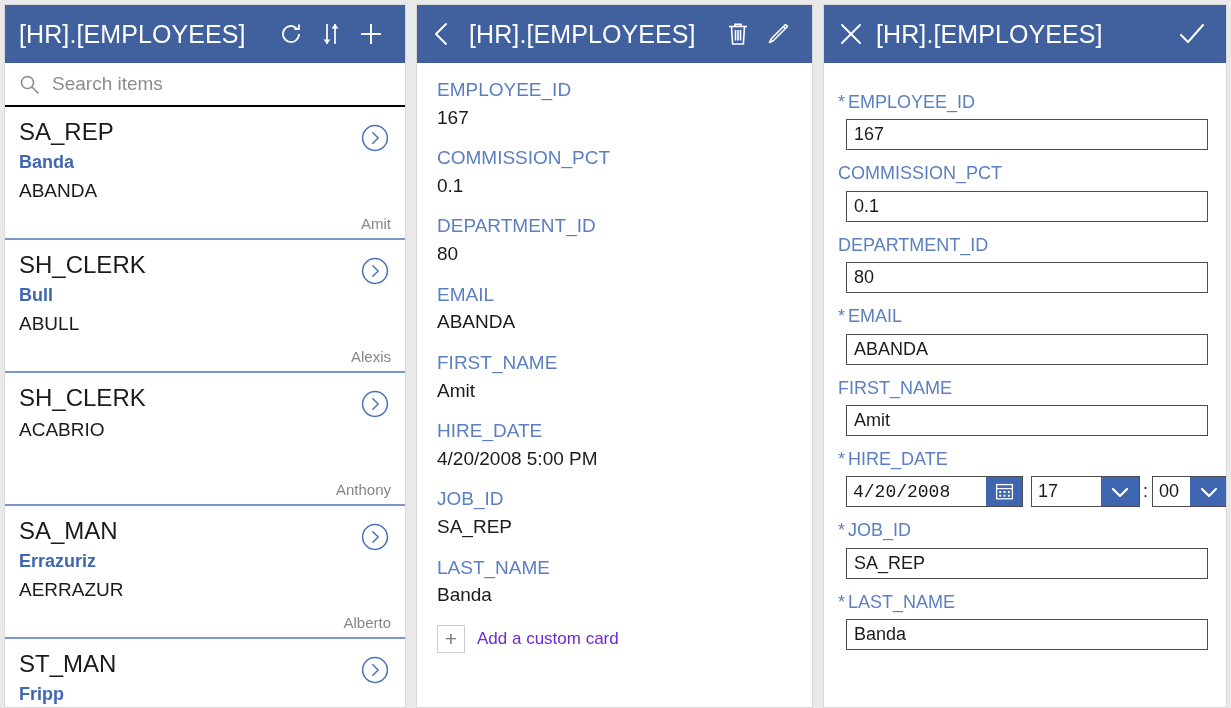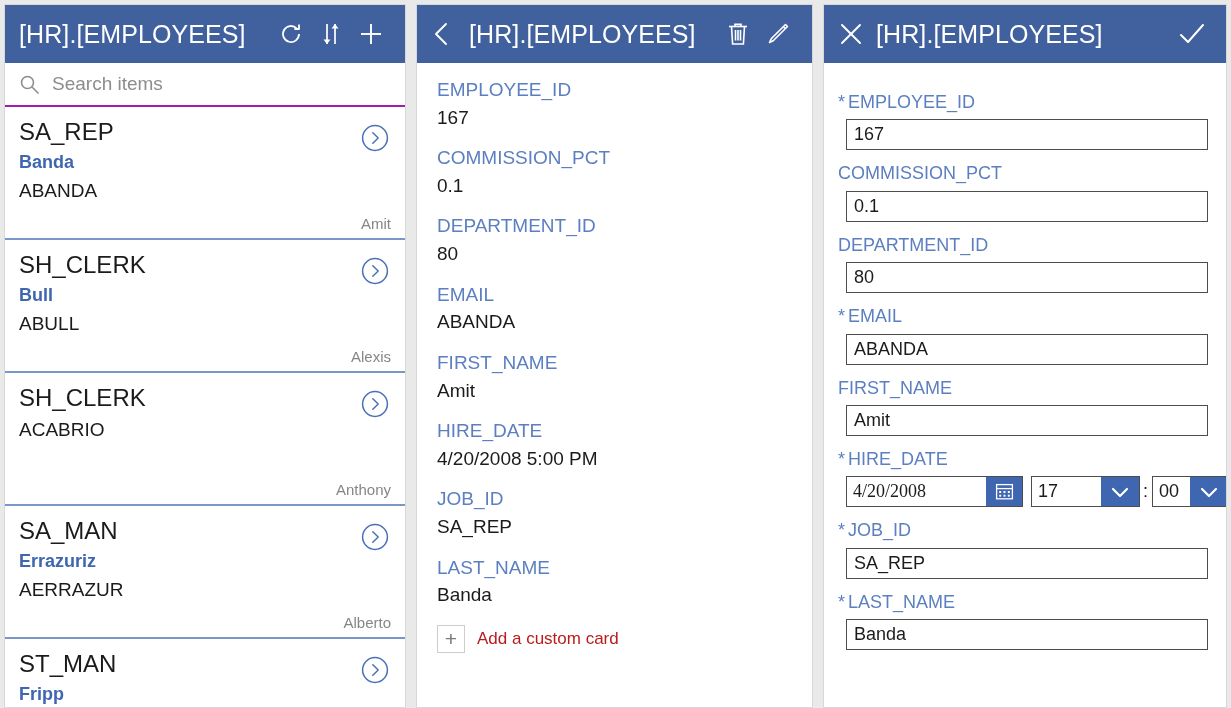--- a/index.html
+++ b/index.html
@@ -73,21 +73,21 @@
     margin-right: 4px;
   }
 
   
   .search-row {
     height: 44px;
     min-height: 44px;
     display: flex;
     align-items: center;
     padding-left: 14px;
-    border-bottom: 2px solid #a21caf;
+    border-bottom: 2px solid #000000;
     background: #fff;
     box-sizing: border-box;
   }
   .search-icon { margin-right: 12px; display: flex; align-items: center; }
   .search-input {
     border: 0;
     outline: 0;
     font-family: "Liberation Sans", sans-serif;
     font-size: 19px;
     color: #333;
@@ -174,21 +174,21 @@
     justify-content: center;
     color: #7b7b7b;
     font-size: 21px;
     line-height: 1;
     background: #fff;
     box-sizing: border-box;
   }
   .add-card-label {
     margin-left: 12px;
     font-size: 17px;
-    color: #b91c1c;
+    color: #6d28d9;
     text-align: center;
   }
 
   
   .edit-body {
     flex: 1 1 auto;
     padding: 28px 18px 0 14px;
     box-sizing: border-box;
     overflow: hidden;
   }
@@ -227,21 +227,21 @@
     height: 31px;
     box-sizing: border-box;
     width: 177px;
     background: #fff;
   }
   .date-input {
     border: 0;
     outline: 0;
     flex: 1;
     min-width: 0;
-    font-family: Liberation Serif, serif;
+    font-family: Liberation Mono, monospace;
     font-size: 18px;
     color: #1b1b1b;
     padding: 0 6px;
     background: transparent;
   }
   .cal-btn {
     width: 36px;
     background: #3f66b0;
     display: flex;
     align-items: center;

